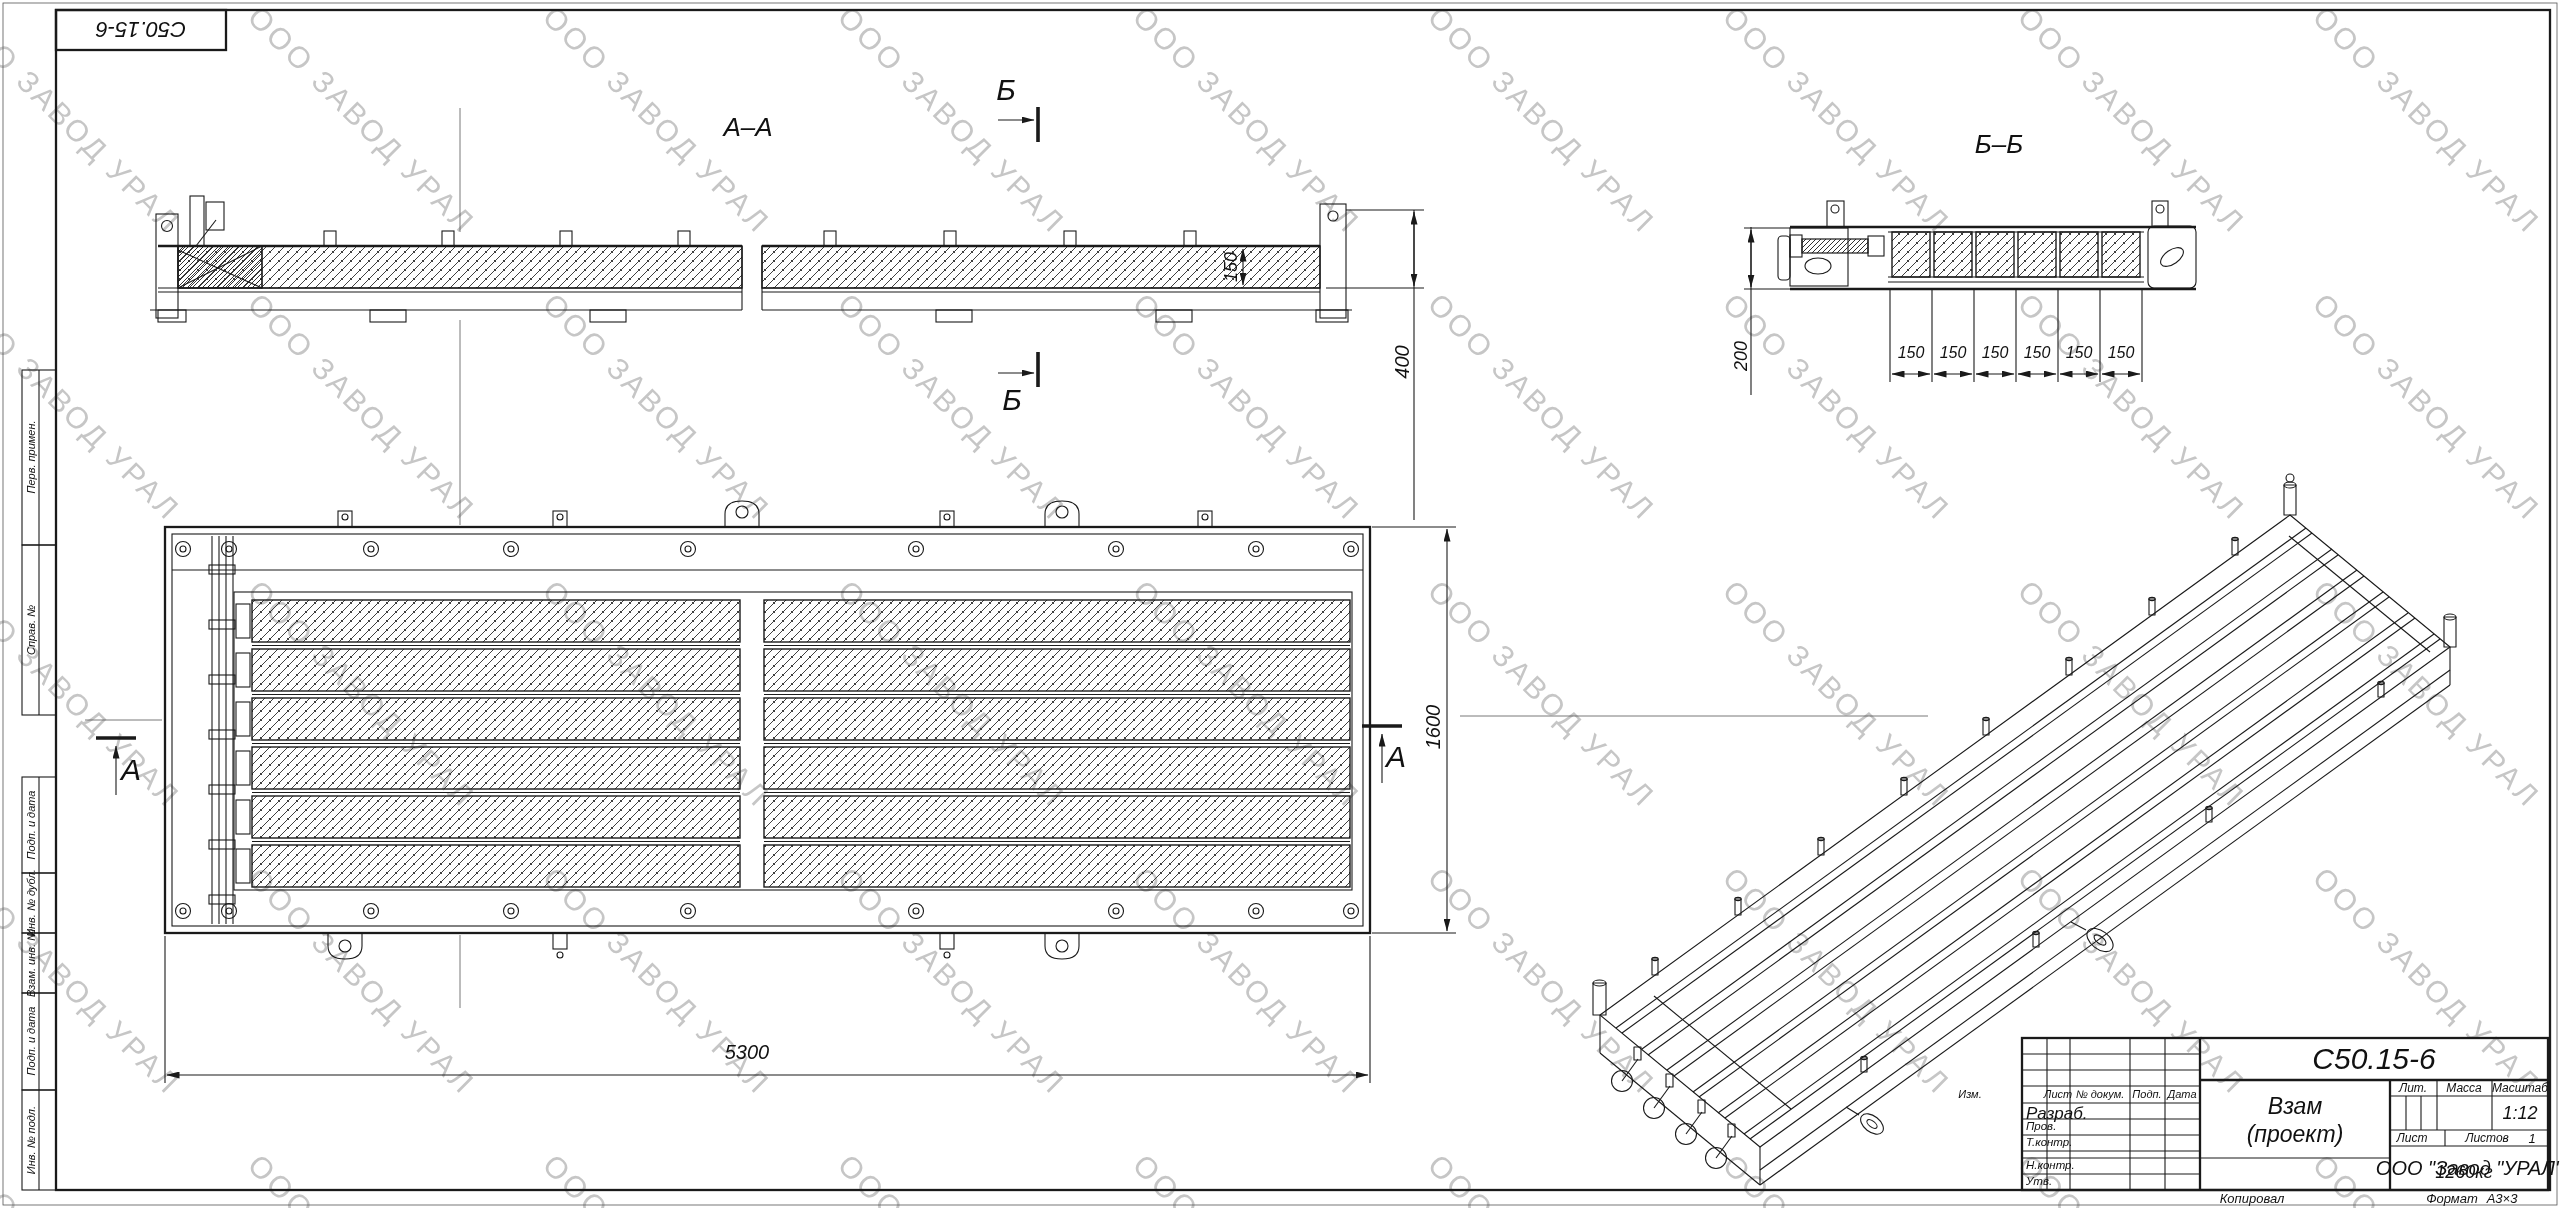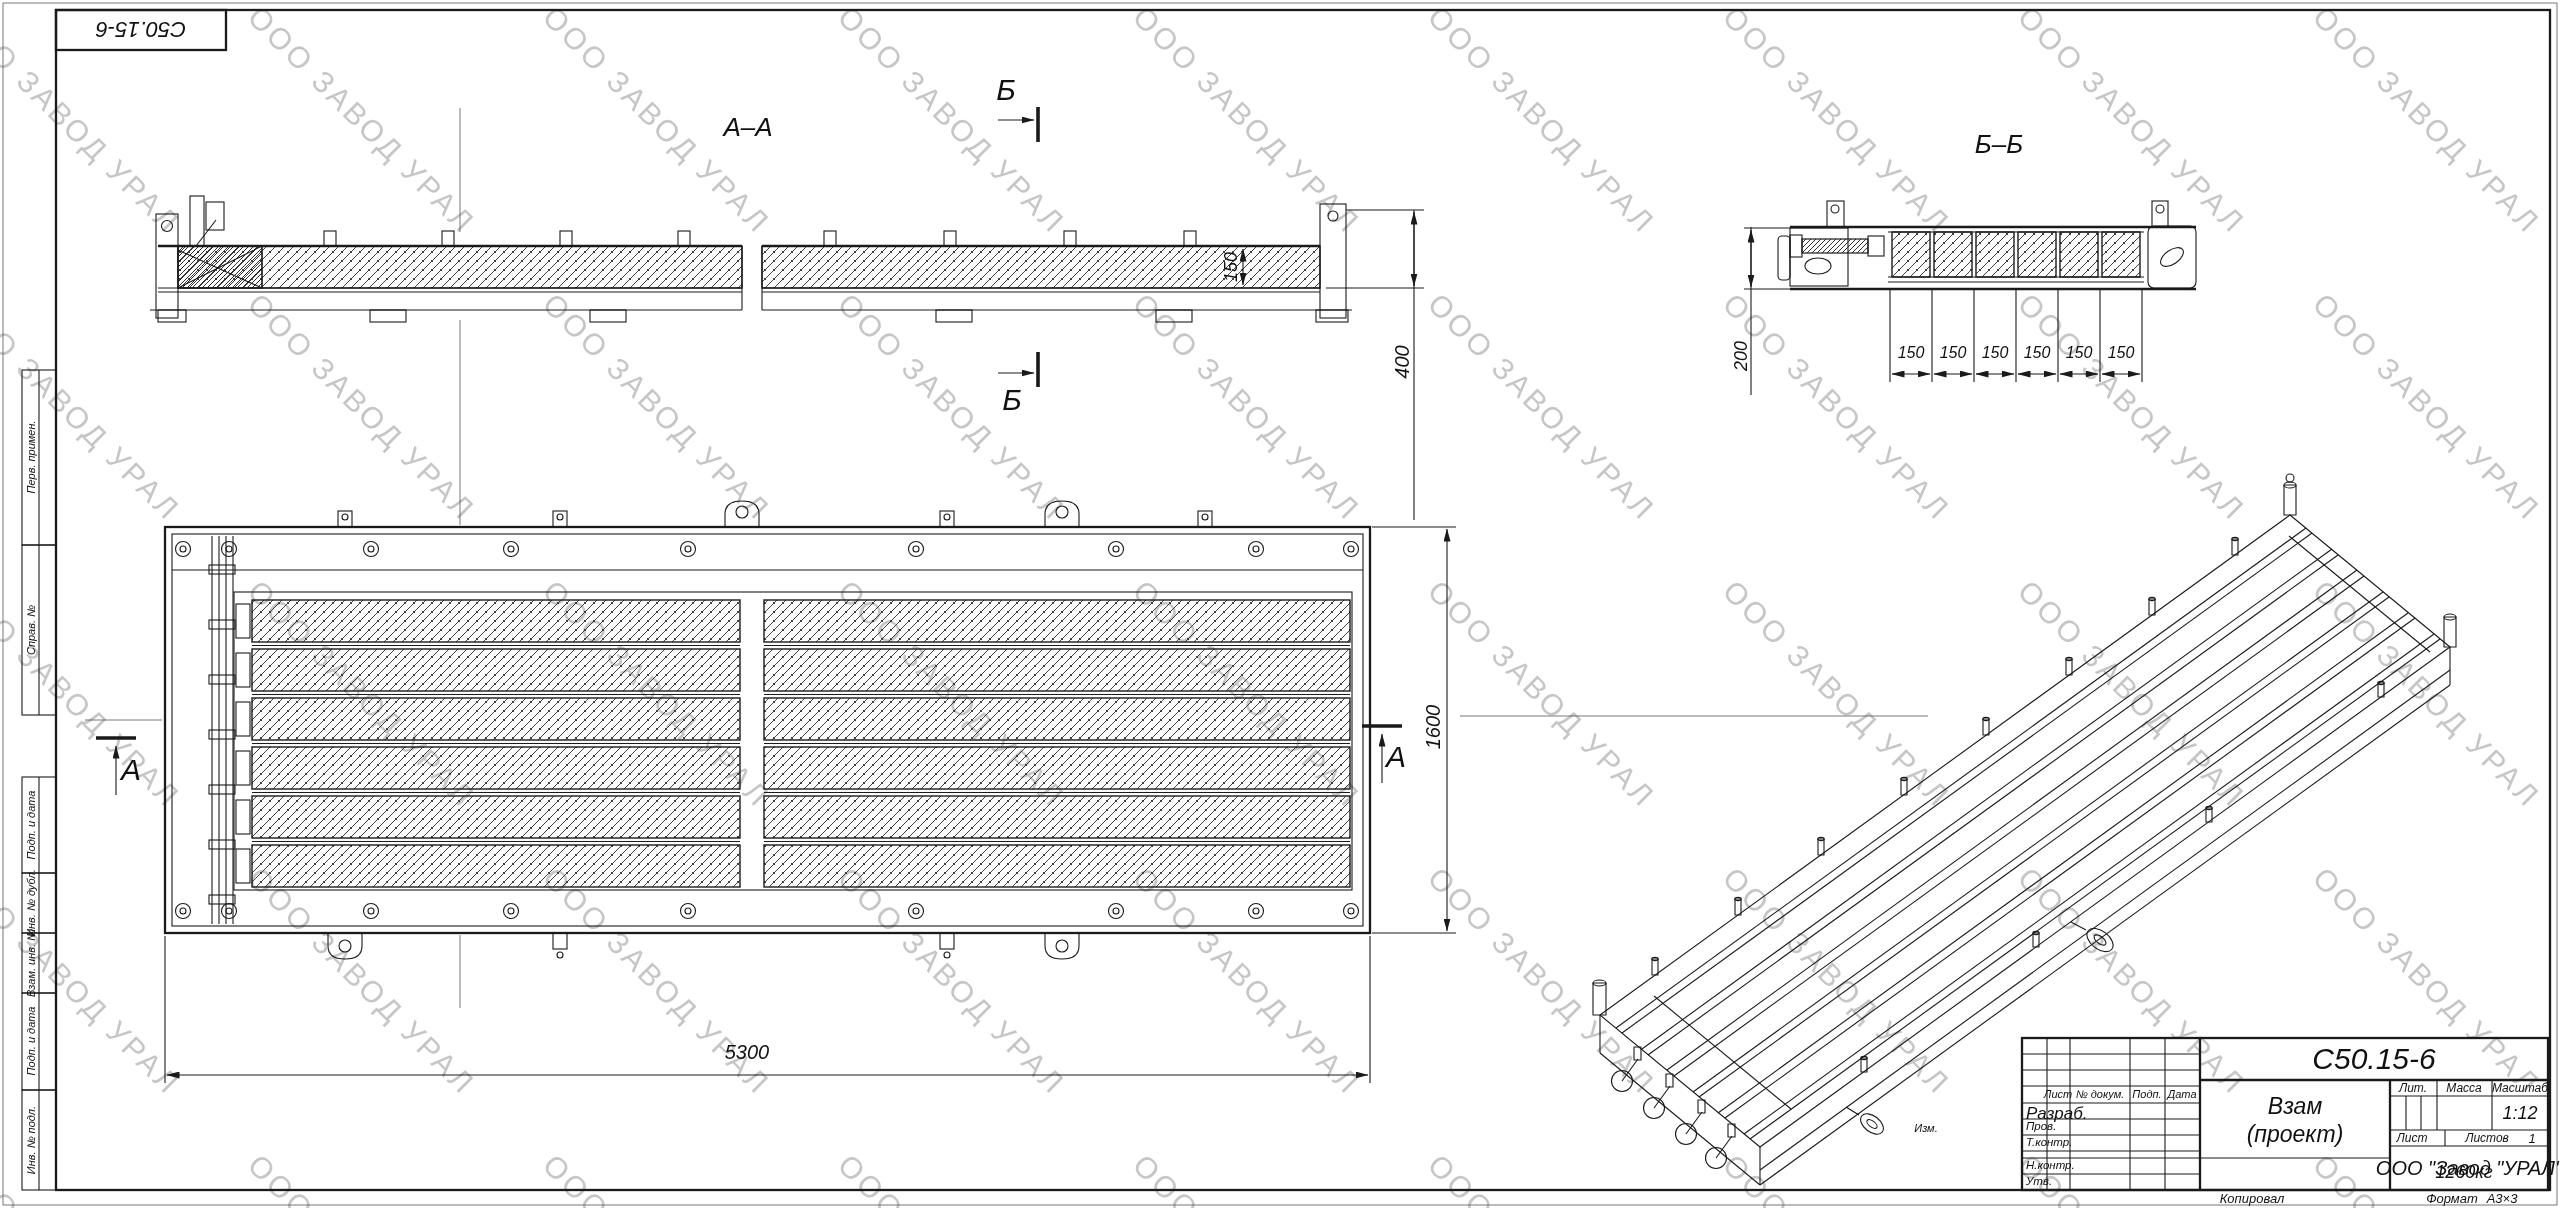--- a/index.html
+++ b/index.html
@@ -542,21 +542,21 @@
     <div class="t r90" style="left:31px;top:825px;font-size:11px;">Подп. и дата</div>
     <div class="t r90" style="left:31px;top:903px;font-size:11px;">Инв. № дубл.</div>
     <div class="t r90" style="left:31px;top:963px;font-size:11px;">Взам. инв. №</div>
     <div class="t r90" style="left:31px;top:1041px;font-size:11px;">Подп. и дата</div>
     <div class="t r90" style="left:31px;top:1140px;font-size:11px;">Инв. № подл.</div>
 
     <div class="t c" style="left:2374px;top:1059px;font-size:30px;">С50.15-6</div>
     <div class="t c" style="left:2295px;top:1106px;font-size:23px;">Взам</div>
     <div class="t c" style="left:2295px;top:1134px;font-size:23px;">(проект)</div>
 
-    <div class="t c" style="left:1926px;top:1094px;font-size:11px;margin-top:34px;">Изм.</div>
+    <div class="t c" style="left:1970px;top:1094px;font-size:11px;">Изм.</div>
     <div class="t c" style="left:2058px;top:1094px;font-size:11px;">Лист</div>
     <div class="t c" style="left:2100px;top:1094px;font-size:11px;">№ докум.</div>
     <div class="t c" style="left:2147px;top:1094px;font-size:11px;">Подп.</div>
     <div class="t c" style="left:2182px;top:1094px;font-size:11px;">Дата</div>
 
     <div class="t" style="left:2026px;top:1104px;font-size:17px;">Разраб.</div>
     <div class="t" style="left:2026px;top:1120px;font-size:11.5px;">Пров.</div>
     <div class="t" style="left:2026px;top:1136px;font-size:11.5px;">Т.контр.</div>
     <div class="t" style="left:2026px;top:1159px;font-size:11.5px;">Н.контр.</div>
     <div class="t" style="left:2026px;top:1175px;font-size:11.5px;">Утв.</div>

